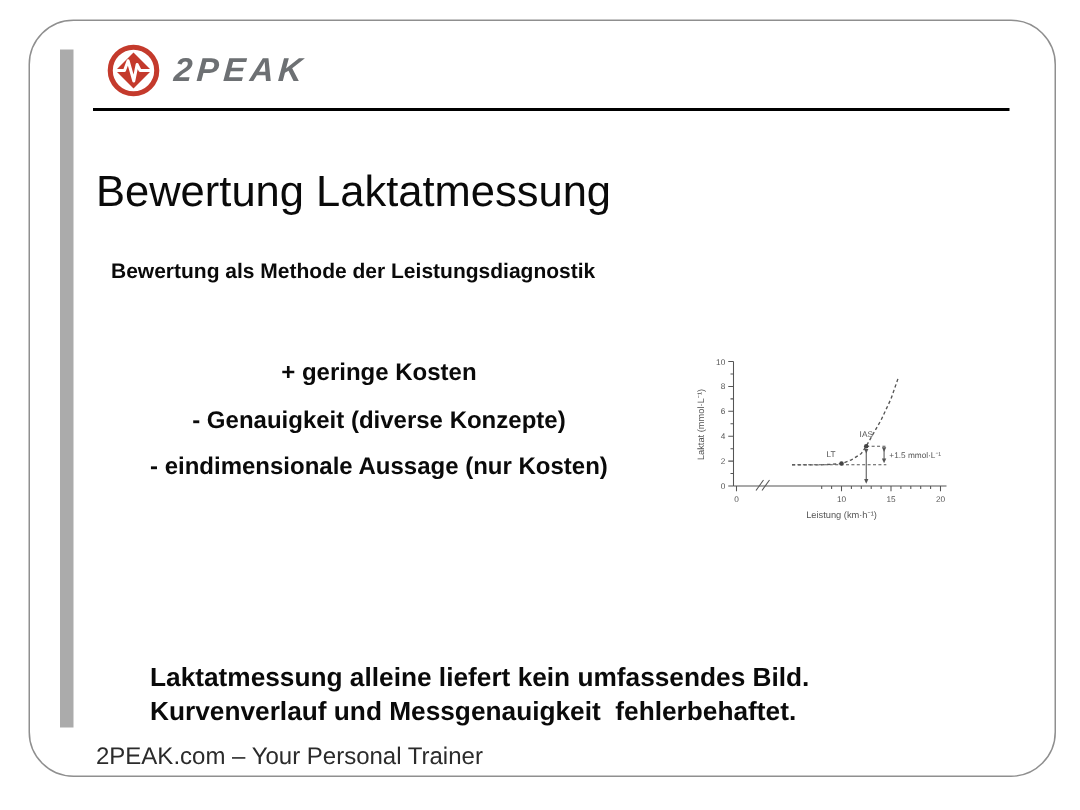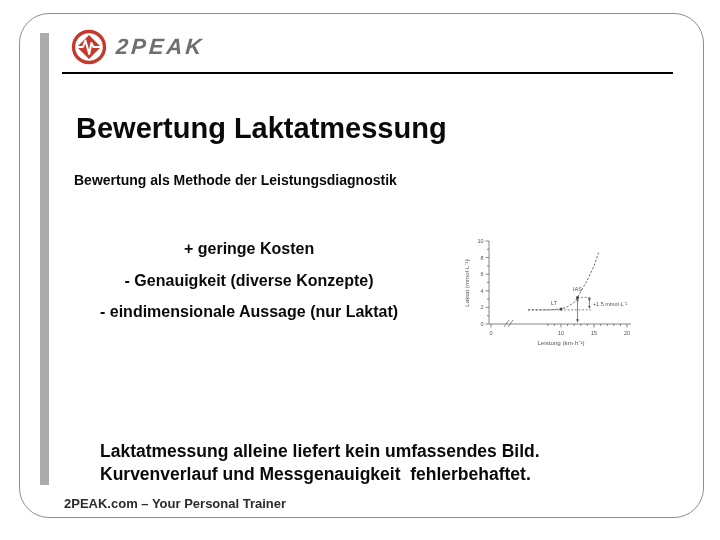--- a/index.html
+++ b/index.html
@@ -5,27 +5,27 @@
   html,body{margin:0;padding:0;background:#fff;}
   body{width:720px;height:540px;position:relative;overflow:hidden;
        font-family:"Liberation Sans", sans-serif;color:#0a0a0a;}
   .frame{position:absolute;left:19px;top:13px;width:683px;height:503px;
          border:1px solid #8f8f8f;border-radius:30px;}
   .sidebar{position:absolute;left:40px;top:33px;width:9px;height:452px;background:#ababab;}
   .logo{position:absolute;left:70px;top:28px;display:flex;align-items:center;}
   .logo-text{font-size:22px;font-weight:bold;font-style:italic;letter-spacing:3px;
              color:#6d7073;margin-left:8px;transform:skewX(-4deg);}
   .rule{position:absolute;left:62px;top:72px;width:611px;height:2px;background:#000;}
-  .title{position:absolute;left:76px;top:112px;font-size:29px;font-weight:700;color:#0a0a0a;}
+  .title{position:absolute;left:64px;top:112px;font-size:29px;font-weight:400;color:#0a0a0a;}
   .subtitle{position:absolute;left:74px;top:172px;font-size:14px;font-weight:bold;}
   .bullets{position:absolute;left:100px;top:240px;font-size:16px;font-weight:bold;text-align:center;}
   .bullets div{margin-bottom:13.5px;white-space:pre;}
   .summary{position:absolute;left:100px;top:392px;font-size:17.5px;font-weight:bold;line-height:22.5px;margin-top:48px;}
   .summary div{white-space:pre;}
-  .footer{position:absolute;left:64px;top:496px;font-size:13px;font-weight:bold;color:#2b2b2b;}
+  .footer{position:absolute;left:64px;top:496px;font-size:16px;font-weight:normal;color:#2b2b2b;}
   .chart{position:absolute;left:461px;top:231px;}
   .ctick{font-size:5.5px;fill:#555;font-family:"Liberation Sans",sans-serif;}
   .clabel{font-size:6.2px;fill:#555;font-family:"Liberation Sans",sans-serif;}
   .cax{stroke:#555;stroke-width:0.7;fill:none;}
 </style>
 </head>
 <body>
 
 <div class="frame"></div>
 <div class="sidebar"></div>
@@ -40,21 +40,21 @@
 </div>
 
 <div class="rule"></div>
 
 <div class="title">Bewertung Laktatmessung</div>
 <div class="subtitle">Bewertung als Methode der Leistungsdiagnostik</div>
 
 <div class="bullets">
   <div>+ geringe Kosten</div>
   <div>- Genauigkeit (diverse Konzepte)</div>
-  <div>- eindimensionale Aussage (nur Laktat)</div>
+  <div>- eindimensionale Aussage (nur Kosten)</div>
 </div>
 
 <svg class="chart" id="lactate-chart" width="180" height="127" viewBox="0 0 180 127">
   <defs>
     <marker id="arr" markerWidth="5" markerHeight="5" refX="2.5" refY="2.5" orient="auto">
       <path d="M0,0.4 L4.6,2.5 L0,4.6 z" fill="#555"></path>
     </marker>
   </defs>
 
   <line class="cax" x1="28" y1="10" x2="28" y2="93"></line>

